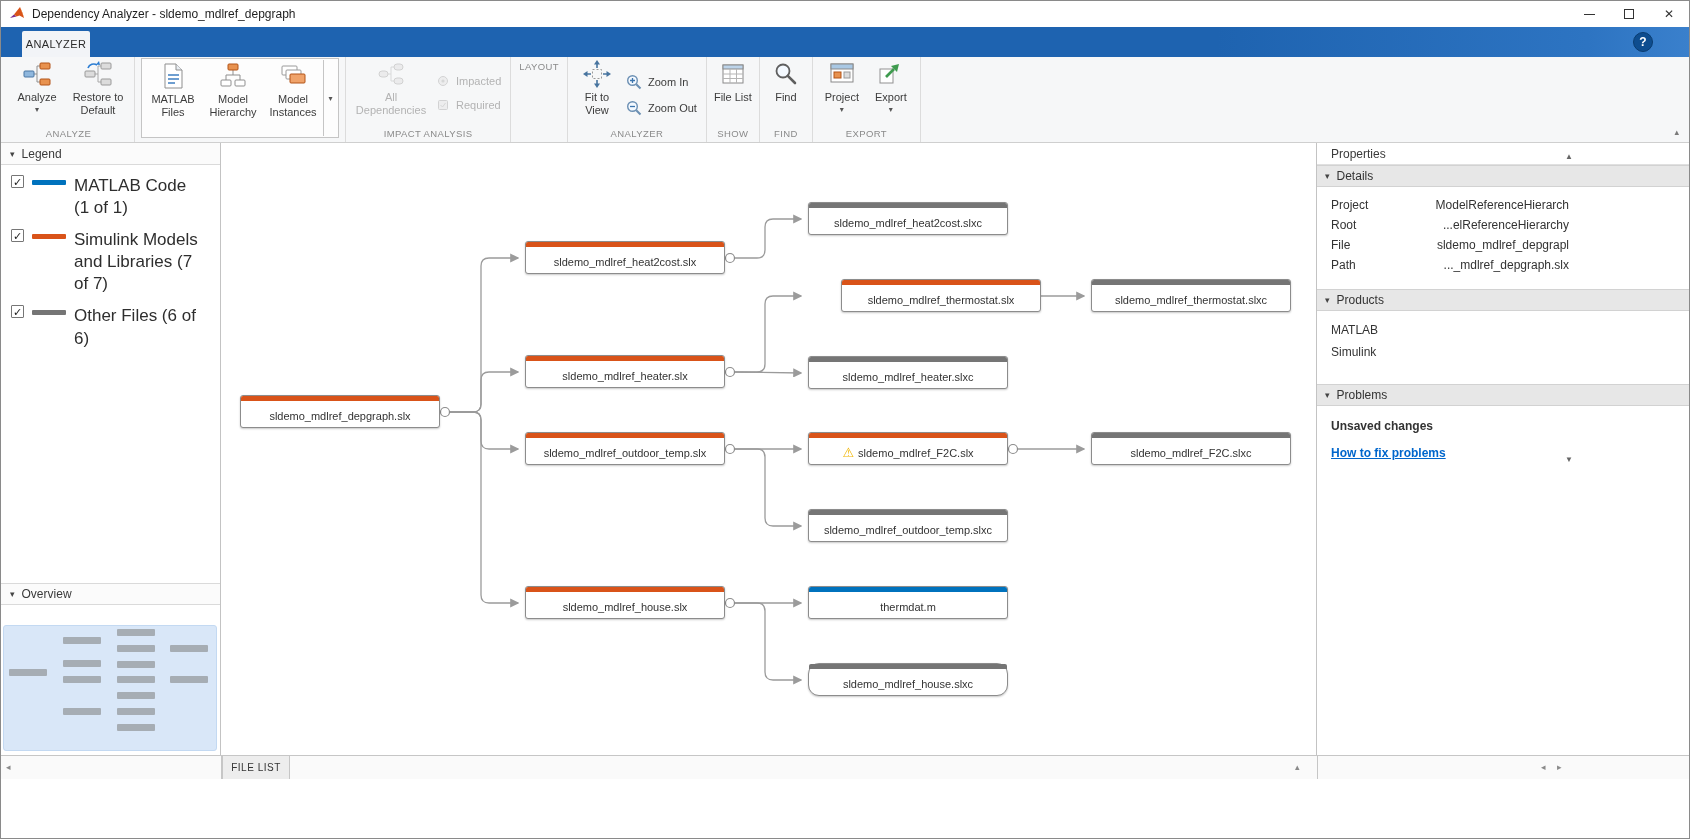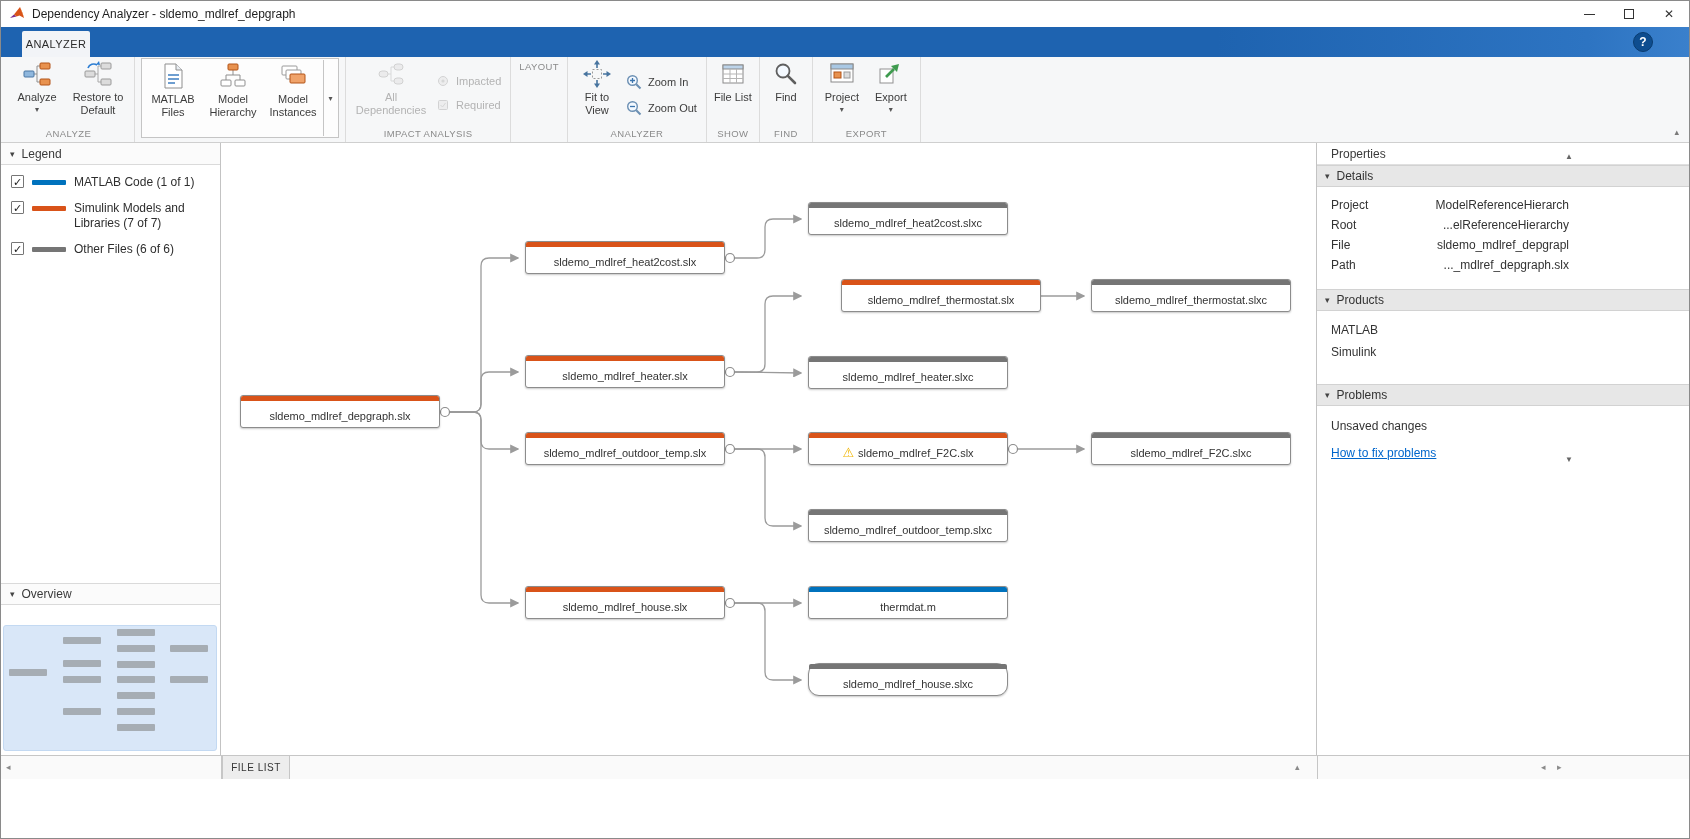--- a/index.html
+++ b/index.html
@@ -39,21 +39,21 @@
   
   .main { display:flex; height:612px; }
   .leftpanel { width:220px; border-right:1px solid #c3c3c3; display:flex; flex-direction:column; background:#fff; }
   .side-header { height:22px; flex:none; display:flex; align-items:center; gap:7px; padding-left:9px; font-size:12px; color:#3a3a3a; background:#fbfbfb; border-bottom:1px solid #dadada; }
   .side-header.topline { border-top:1px solid #dadada; }
   .tri { font-size:9px; color:#444; }
   .legend-items { padding:5px 0 4px; }
   .legend-item { display:flex; gap:8px; padding:5px 0 5px 10px; align-items:flex-start; }
   .cb { width:13px; height:13px; border:1px solid #767676; background:#fff; font-size:11px; line-height:12px; text-align:center; color:#1a1a1a; flex:none; border-radius:1px; }
   .swatch { width:34px; height:5px; margin-top:5px; flex:none; border-radius:1px; }
-  .llbl { font-size:12px; color:#2e2e2e; width:124px; line-height:1.3; }
+  .llbl { font-size:17px; color:#2e2e2e; width:124px; line-height:1.3; }
   .lspacer { flex:1; }
   .overview-area { position:relative; height:150px; background:#fff; flex:none; }
   .viewport { position:absolute; left:2px; top:20px; width:214px; height:126px; background:#d9e7f8; border:1px solid #c3d9f2; border-radius:3px; }
   .mini-node { position:absolute; width:38px; height:7px; background:#a6adb4; border-radius:1px; }
 
   
   .canvas { position:relative; flex:1; background:#fff; overflow:hidden; }
   .edge { fill:none; stroke:#9b9b9b; stroke-width:1.3; }
   .port { fill:#fff; stroke:#8c8c8c; stroke-width:1.2; }
   .gnode { position:absolute; width:200px; height:33px; background:#fff; border:1px solid #8c8c8c; border-radius:3px; box-shadow:0 1px 2px rgba(0,0,0,.22); display:flex; justify-content:center; padding-top:8px; }
@@ -63,21 +63,21 @@
 
   
   .props { position:relative; width:373px; border-left:1px solid #c3c3c3; background:#fff; }
   .props-title { height:22px; display:flex; align-items:center; padding-left:14px; font-size:12px; color:#3a3a3a; border-bottom:1px solid #e0e0e0; }
   .sect-bar { height:22px; display:flex; align-items:center; gap:7px; padding-left:8px; font-size:12px; color:#333; background:#e7e7e7; border-top:1px solid #d2d2d2; border-bottom:1px solid #d2d2d2; }
   .prop-rows { padding:8px 0 14px; }
   .prop-row { width:252px; display:flex; justify-content:space-between; padding:3px 0 3px 14px; font-size:12px; color:#333; }
   .pv { white-space:nowrap; overflow:hidden; max-width:160px; text-align:right; }
   .plist { padding:9px 0 20px; }
   .plist-item { padding:3px 0 3px 14px; font-size:12px; color:#333; height:22px; }
-  .problems-body { padding:10px 0 12px; }
+  .problems-body { padding:10px 0 12px;font-weight:bold; }
   .pstatus { padding:3px 0 10px 14px; font-size:12px; color:#333; }
   .plink { margin-left:14px; font-size:12px; color:#0066cc; text-decoration:underline; cursor:pointer; display:inline-block; }
   .pscroll { position:absolute; left:248px; font-size:8px; color:#666; }
 
   
   .bottombar { position:relative; height:24px; border-top:1px solid #c6c6c6; background:#fafafa; }
   .bb-div { position:absolute; top:0; bottom:0; width:1px; background:#c6c6c6; }
   .filelist-tab { position:absolute; left:221px; top:0; bottom:0; width:68px; background:#ededed; border-left:1px solid #c6c6c6; border-right:1px solid #c6c6c6; display:flex; align-items:center; justify-content:center; font-size:10px; color:#333; letter-spacing:.5px; }
   .bbicon { position:absolute; top:6px; font-size:9px; color:#8a8a8a; }
   .bottomfiller { height:60px; background:#fff; }

